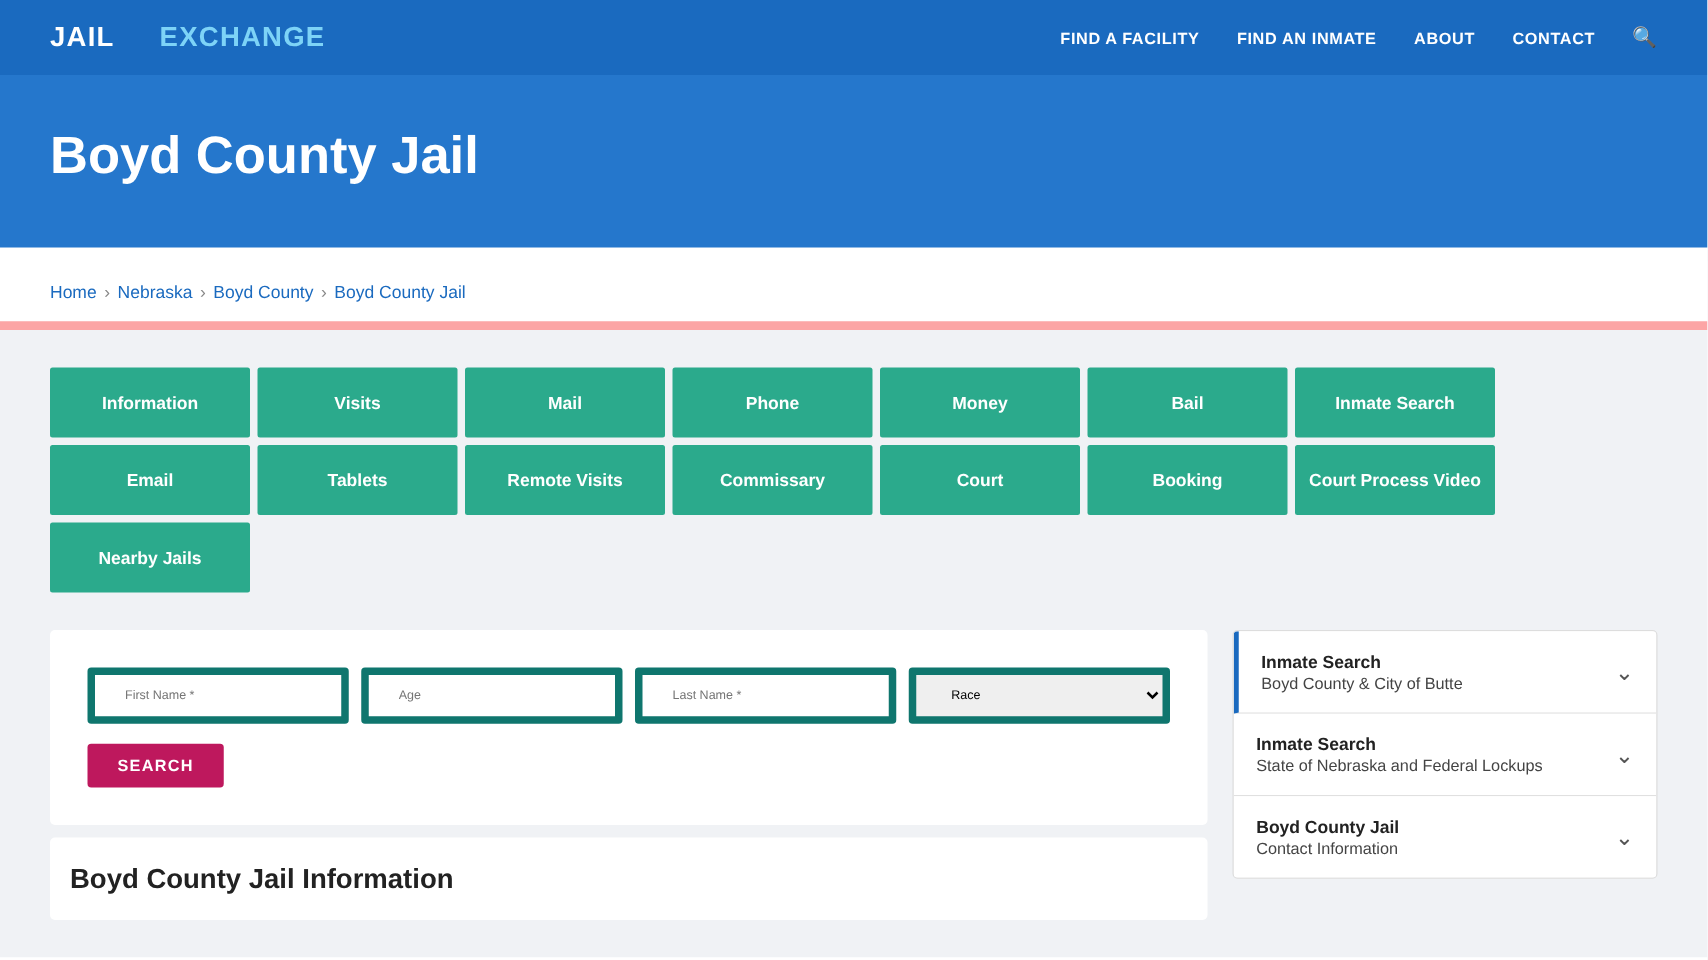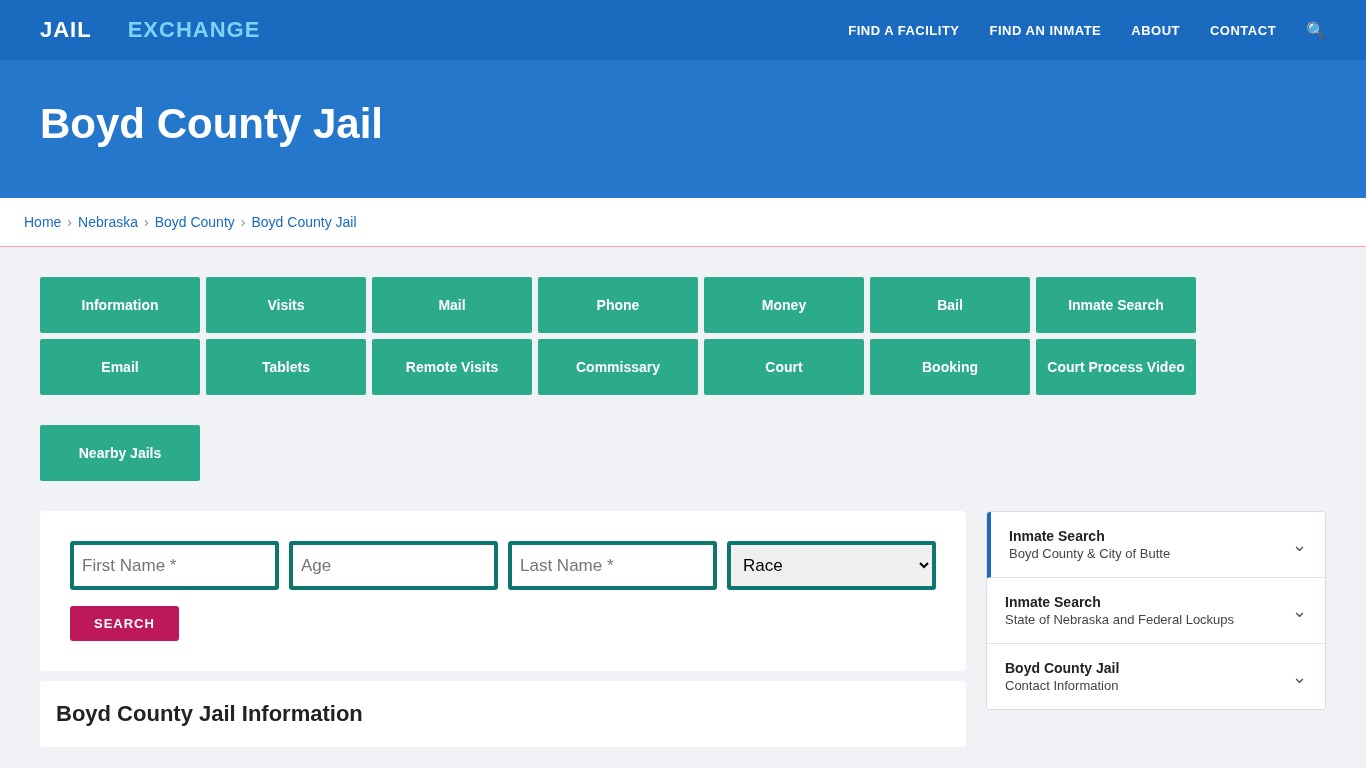--- a/index.html
+++ b/index.html
@@ -46,25 +46,26 @@
       padding: 40px 40px 50px 40px;
     }
     .hero h1 {
       color: #fff;
       font-size: 42px;
       font-weight: 700;
     }
 
     
     .breadcrumb {
-      padding: 16px 24px;
-      background: #fff;
-      border-bottom: 1px solid #fca5a5;
+      padding: 16px 40px;
+      background: #fff;
+      border-bottom: 7px solid #fca5a5;
       font-size: 14px;
       color: #1a6abf;
+      margin-top: 11px;
     }
     .breadcrumb span {
       color: #555;
     }
     .breadcrumb a {
       color: #1a6abf;
       text-decoration: none;
     }
     .breadcrumb .sep {
       color: #888;
@@ -93,21 +94,20 @@
       padding: 20px 10px;
       min-width: 160px;
       flex: 0 0 160px;
       text-align: center;
       border: none;
       cursor: pointer;
       border-radius: 2px;
     }
     .btn-grid .tile.center-alone {
       flex: 0 0 160px;
-      margin-top: 24px;
     }
 
     
     .content-row {
       display: flex;
       gap: 20px;
       align-items: flex-start;
     }
 
     
@@ -124,24 +124,24 @@
       font-weight: 700;
       margin-bottom: 20px;
     }
     .search-fields {
       display: flex;
       gap: 10px;
       margin-bottom: 16px;
       flex-wrap: wrap;
     }
     .search-fields input, .search-fields select {
-      border: 4px solid #0f766e;
+      border: 6px solid #0f766e;
       border-radius: 3px;
-      padding: 10px 8px;
-      font-size: 17px;
+      padding: 10px 24px;
+      font-size: 10px;
       flex: 1;
       min-width: 100px;
     }
     .search-btn {
       background: #be185d;
       color: #fff;
       border: none;
       padding: 10px 24px;
       font-size: 13px;
       font-weight: 700;

